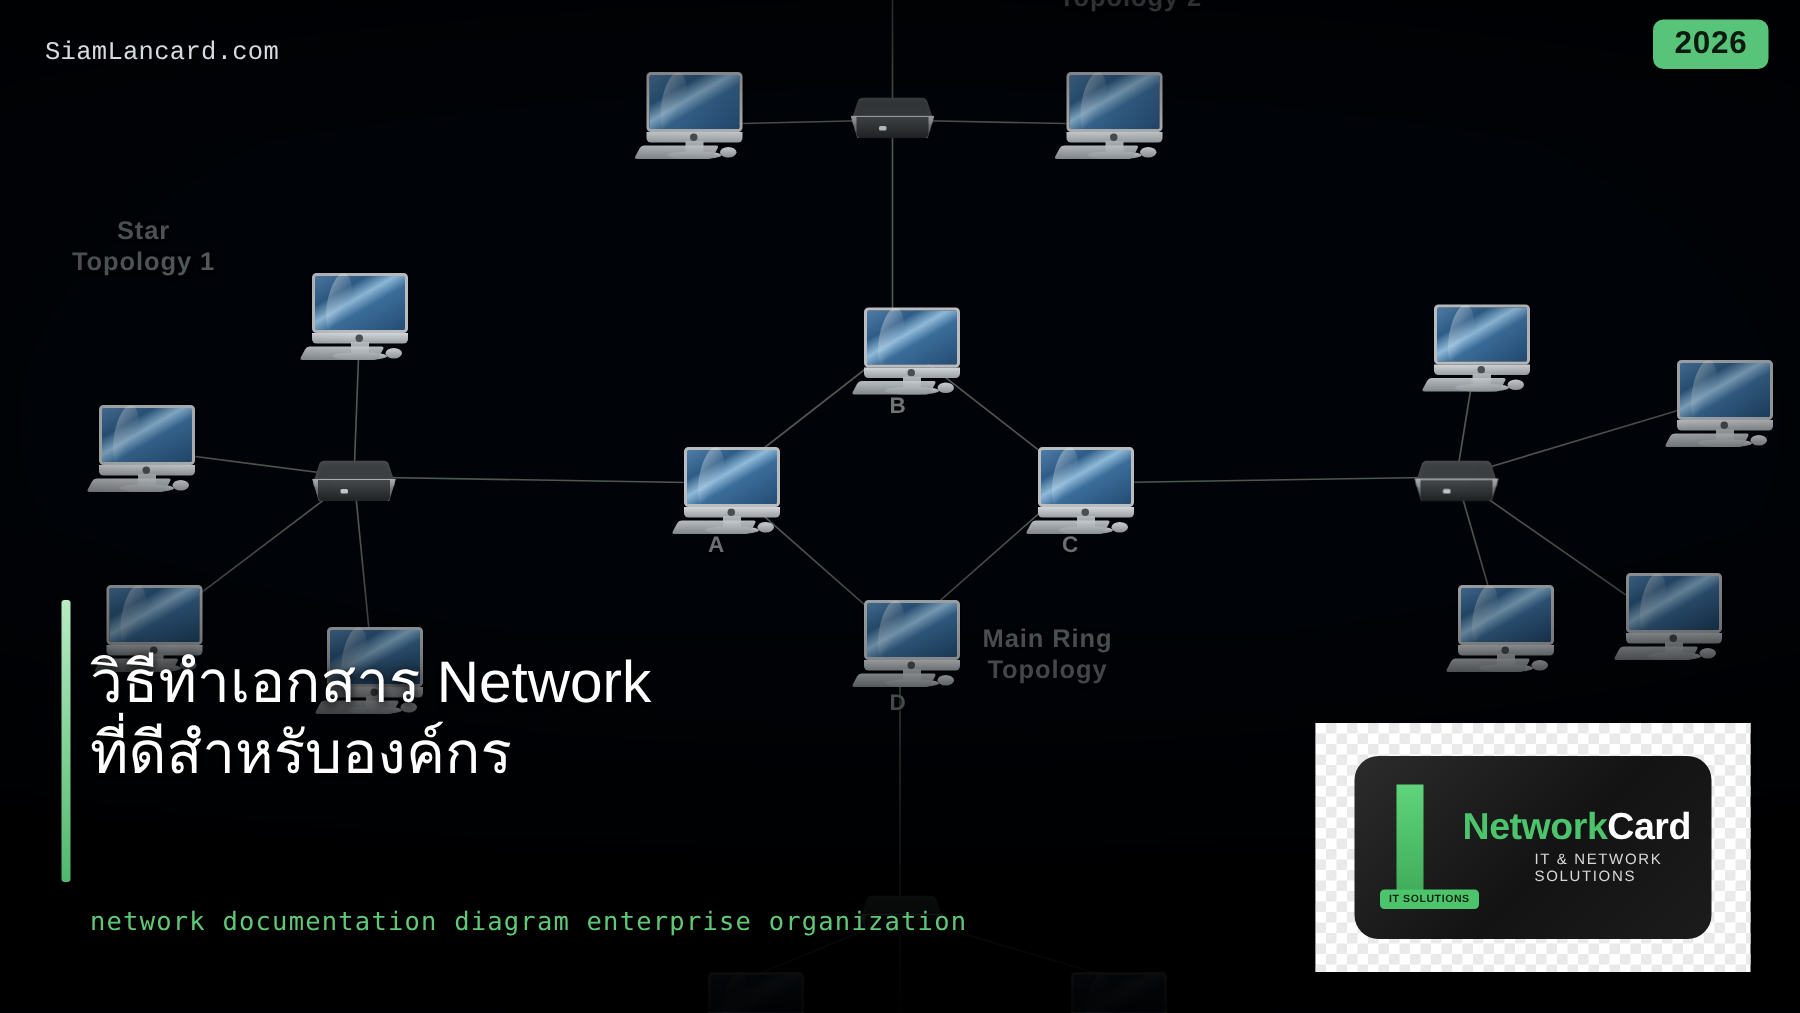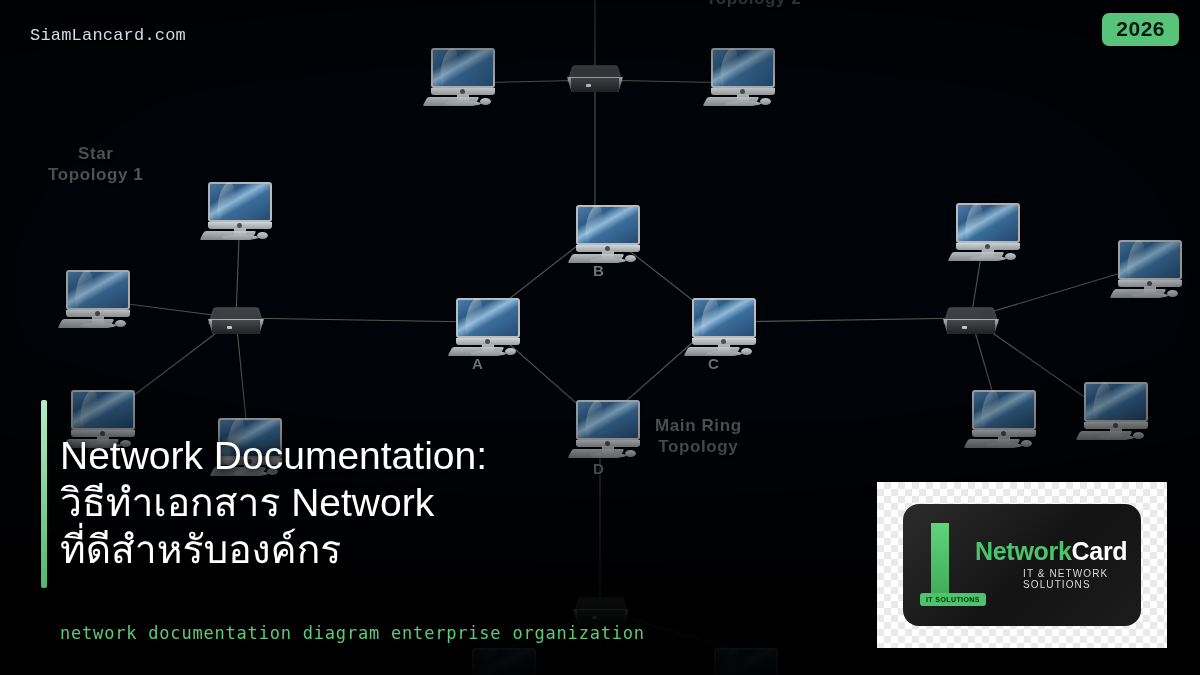--- a/index.html
+++ b/index.html
@@ -118,21 +118,21 @@
     border-radius:2px;
   }
 
   #title-block { position:absolute; left:60px; top:432px; width:640px; }
   .title-line {
     color:#ffffff; font-size:39px; line-height:47px; font-weight:normal;
     text-shadow:0 2px 6px rgba(0,0,0,.95), 0 0 14px rgba(0,0,0,.8);
     white-space:nowrap;
   }
   #subtitle {
-    position:absolute; left:60px; top:623px;
+    position:absolute; left:60px; top:605px;
     color:#5fc977; font-size:17px; letter-spacing:.8px;
     font-family:"DejaVu Sans Mono","Liberation Mono",monospace;
     text-shadow:0 1px 4px rgba(0,0,0,.9);
   }
 
   
   #logo-panel {
     position:absolute; left:877px; top:482px; width:290px; height:166px;
     background-color:#ffffff;
     background-image:
@@ -353,21 +353,20 @@
 
   <div id="vignette"></div>
 
   <div id="watermark">SiamLancard.com</div>
 
   <div id="year-badge">2026</div>
 
   <div id="accent-bar"></div>
 
   <div id="title-block">
-    <div class="title-line">Network Documentation:</div>
     <div class="title-line">วิธีทำเอกสาร Network</div>
     <div class="title-line">ที่ดีสำหรับองค์กร</div>
   </div>
 
   <div id="subtitle">network documentation diagram enterprise organization</div>
 
   <div id="logo-panel">
     <div id="logo-card">
       <div id="logo-bar"></div>
       <div id="logo-badge">IT SOLUTIONS</div>

